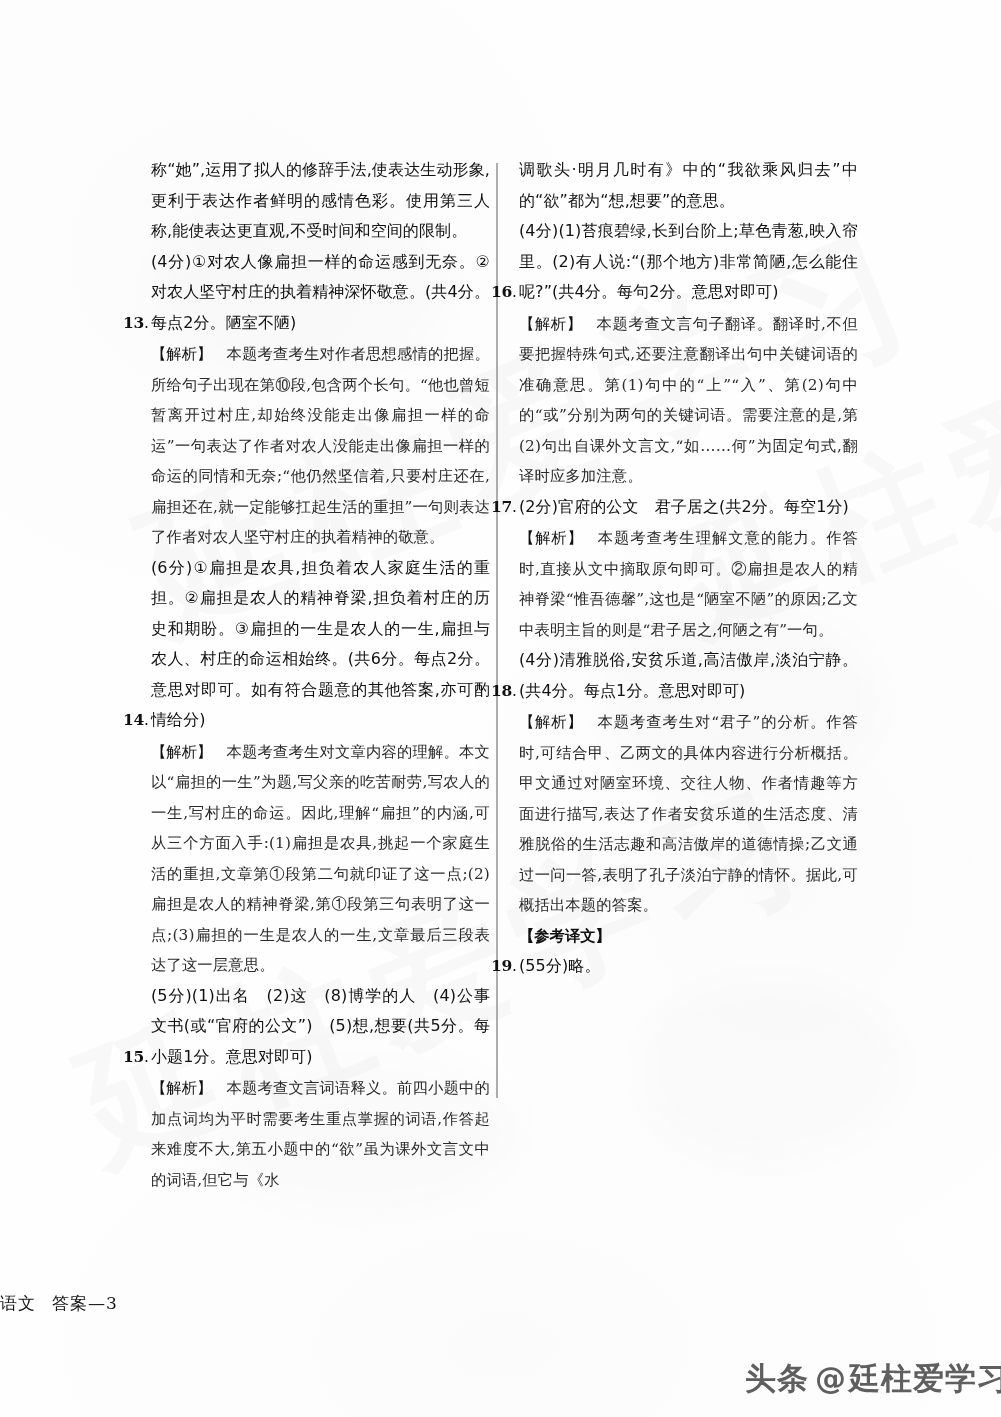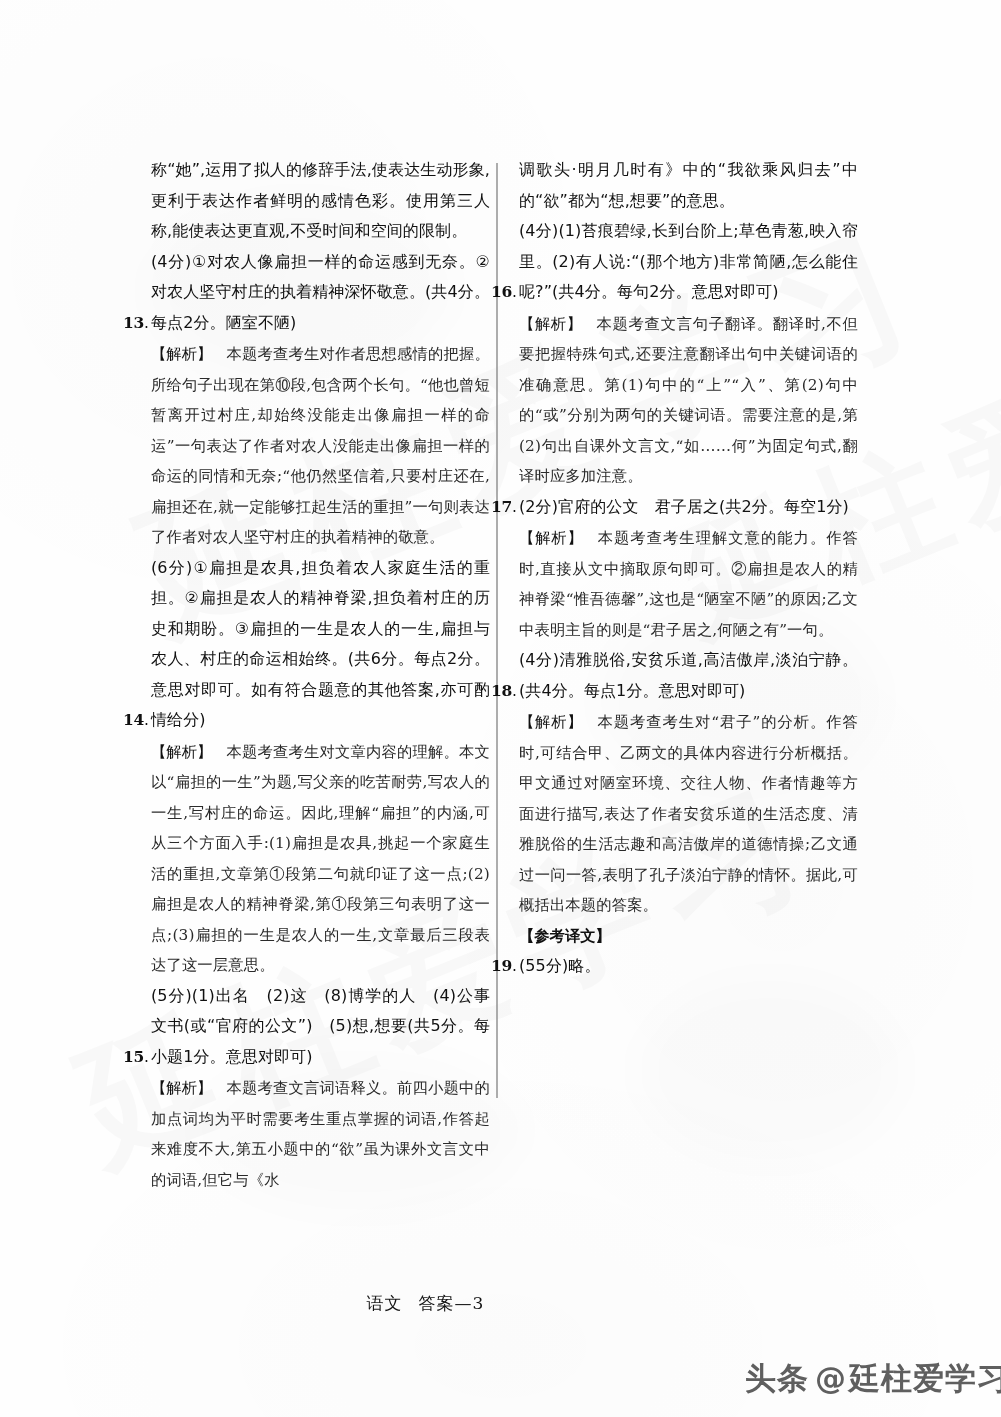--- a/index.html
+++ b/index.html
@@ -161,21 +161,20 @@
     text-justify: inter-character;
     letter-spacing: 0.1px;
   }
 
   
   .footer {
     position: absolute;
     top: 1292px;
     left: 0;
     width: 851px;
-    text-align: center;
     font-family: "DejaVu Serif", "Liberation Serif", serif;
     font-size: 17px;
     color: #141414;
     letter-spacing: 1px;
   }
   .footer .sep { display: inline-block; width: 16px; }
 
   
   .corner-watermark {
     position: absolute;

